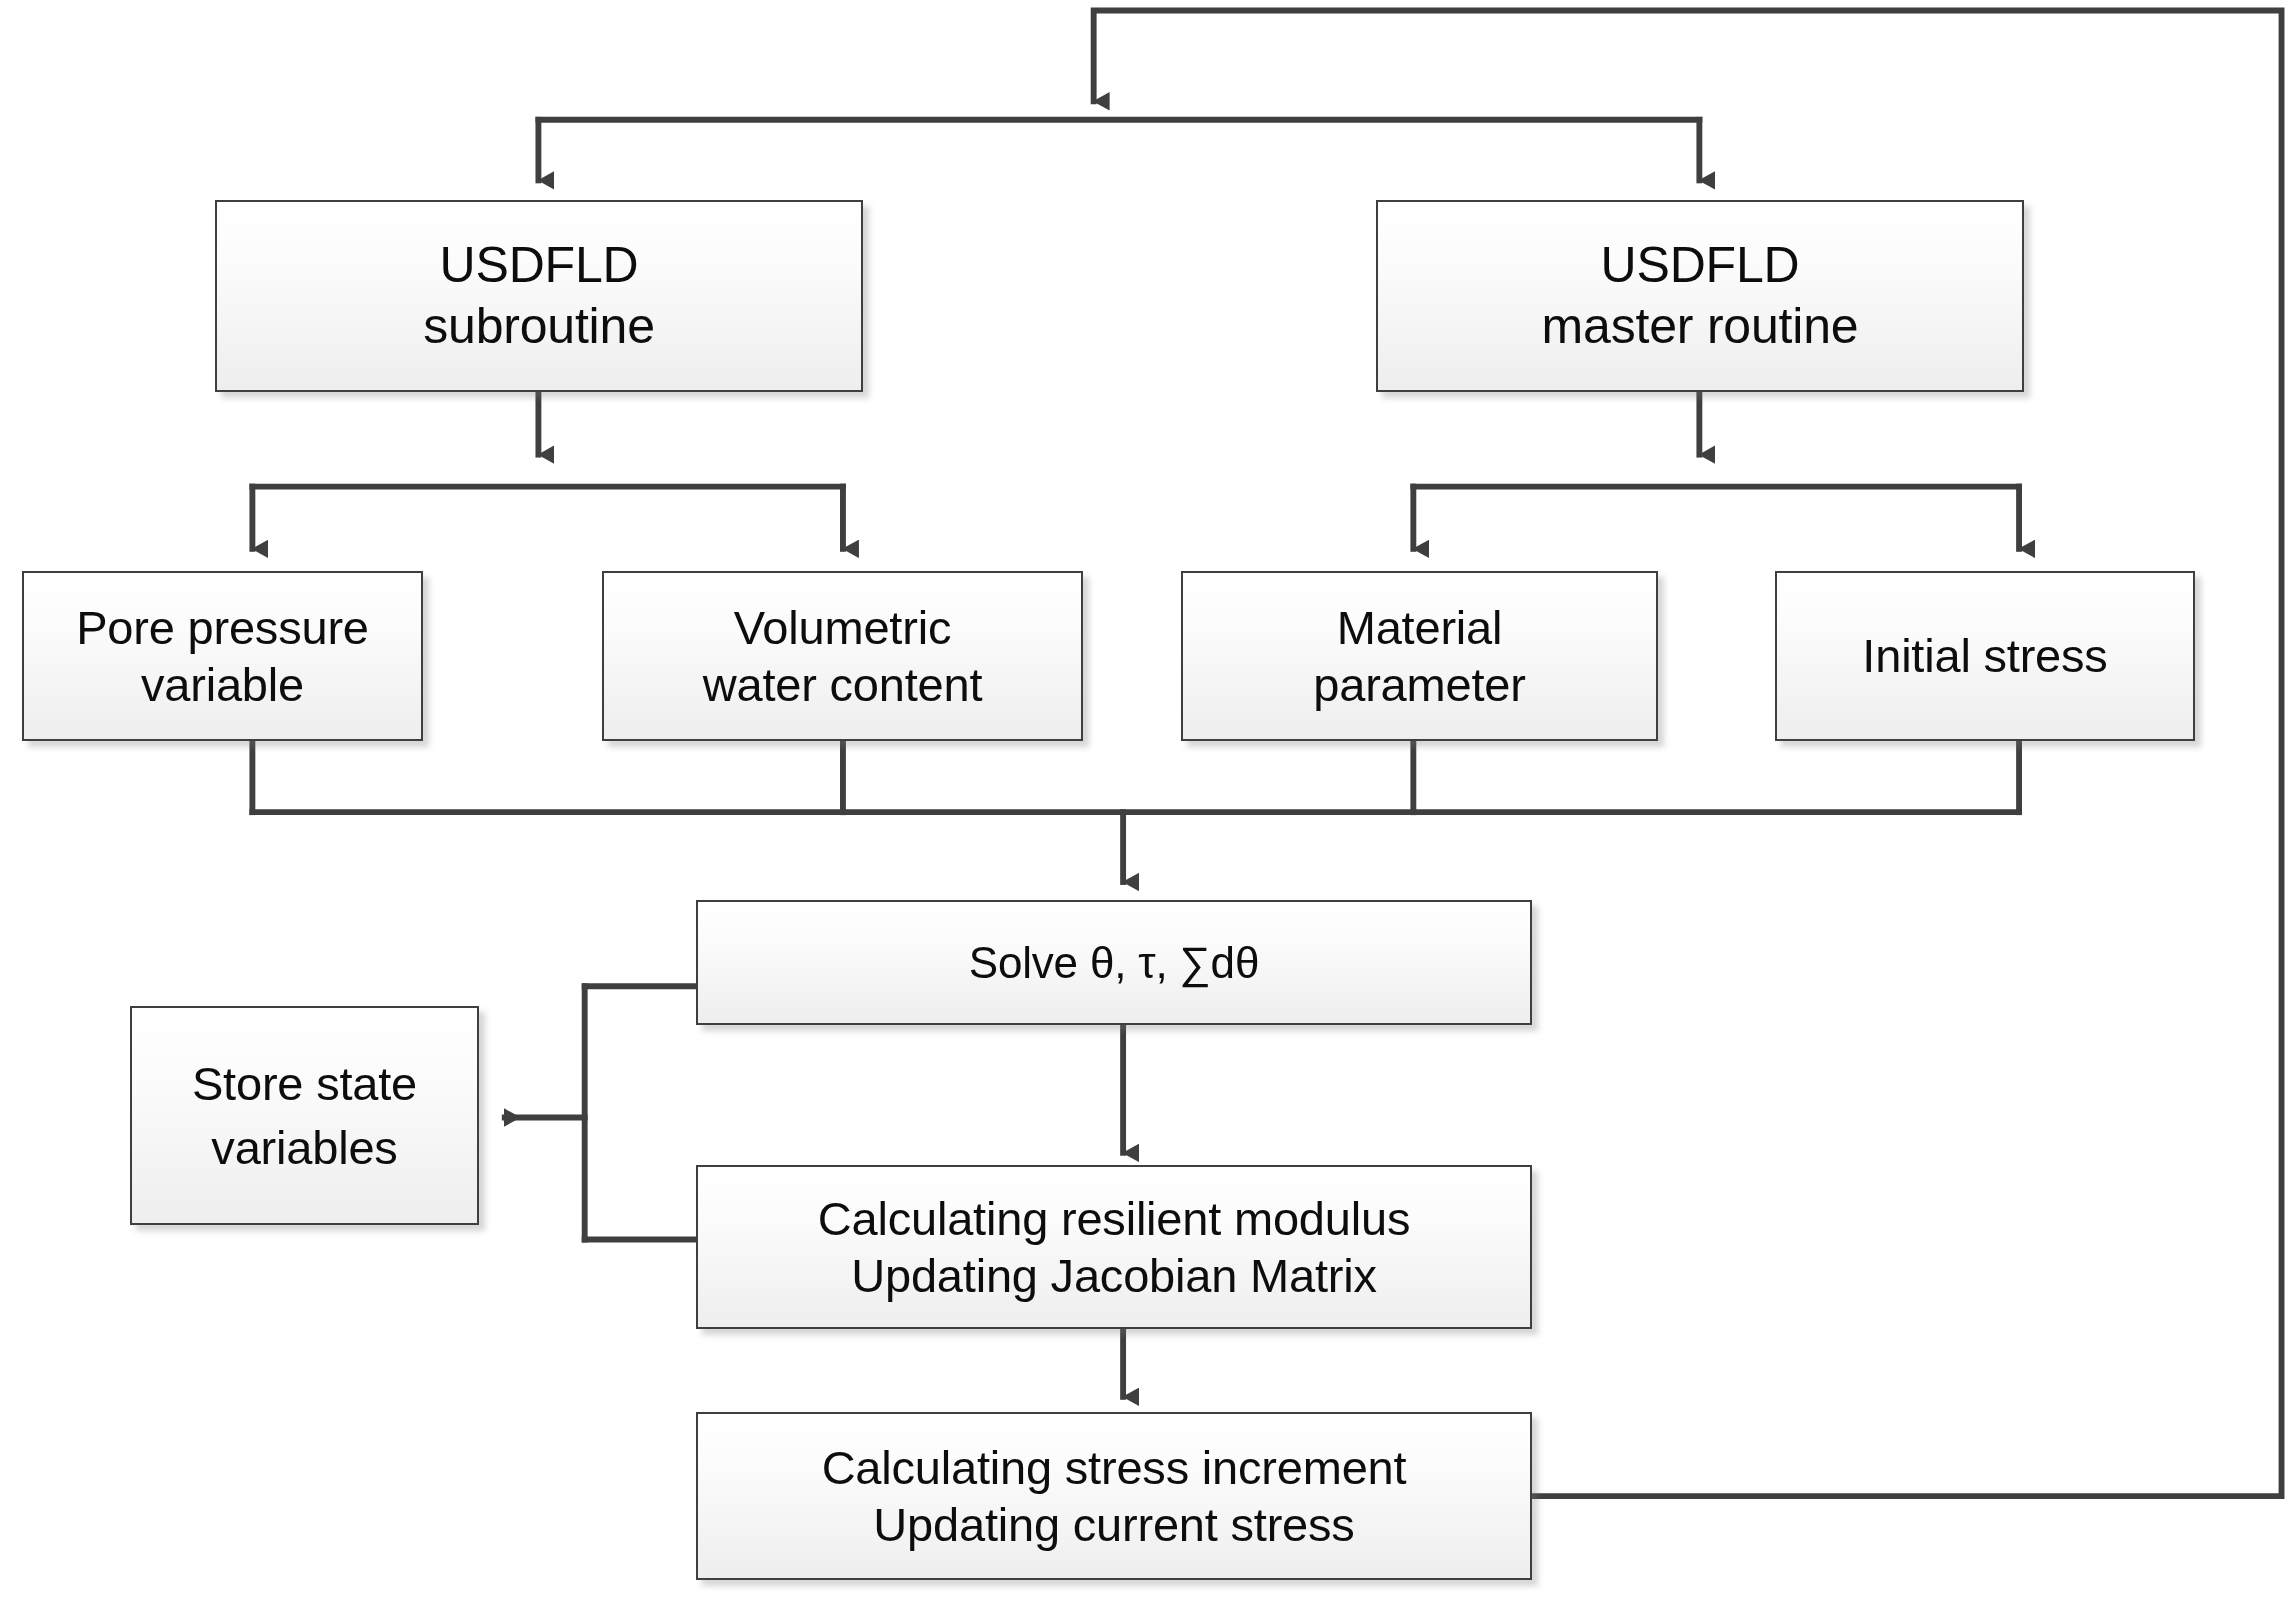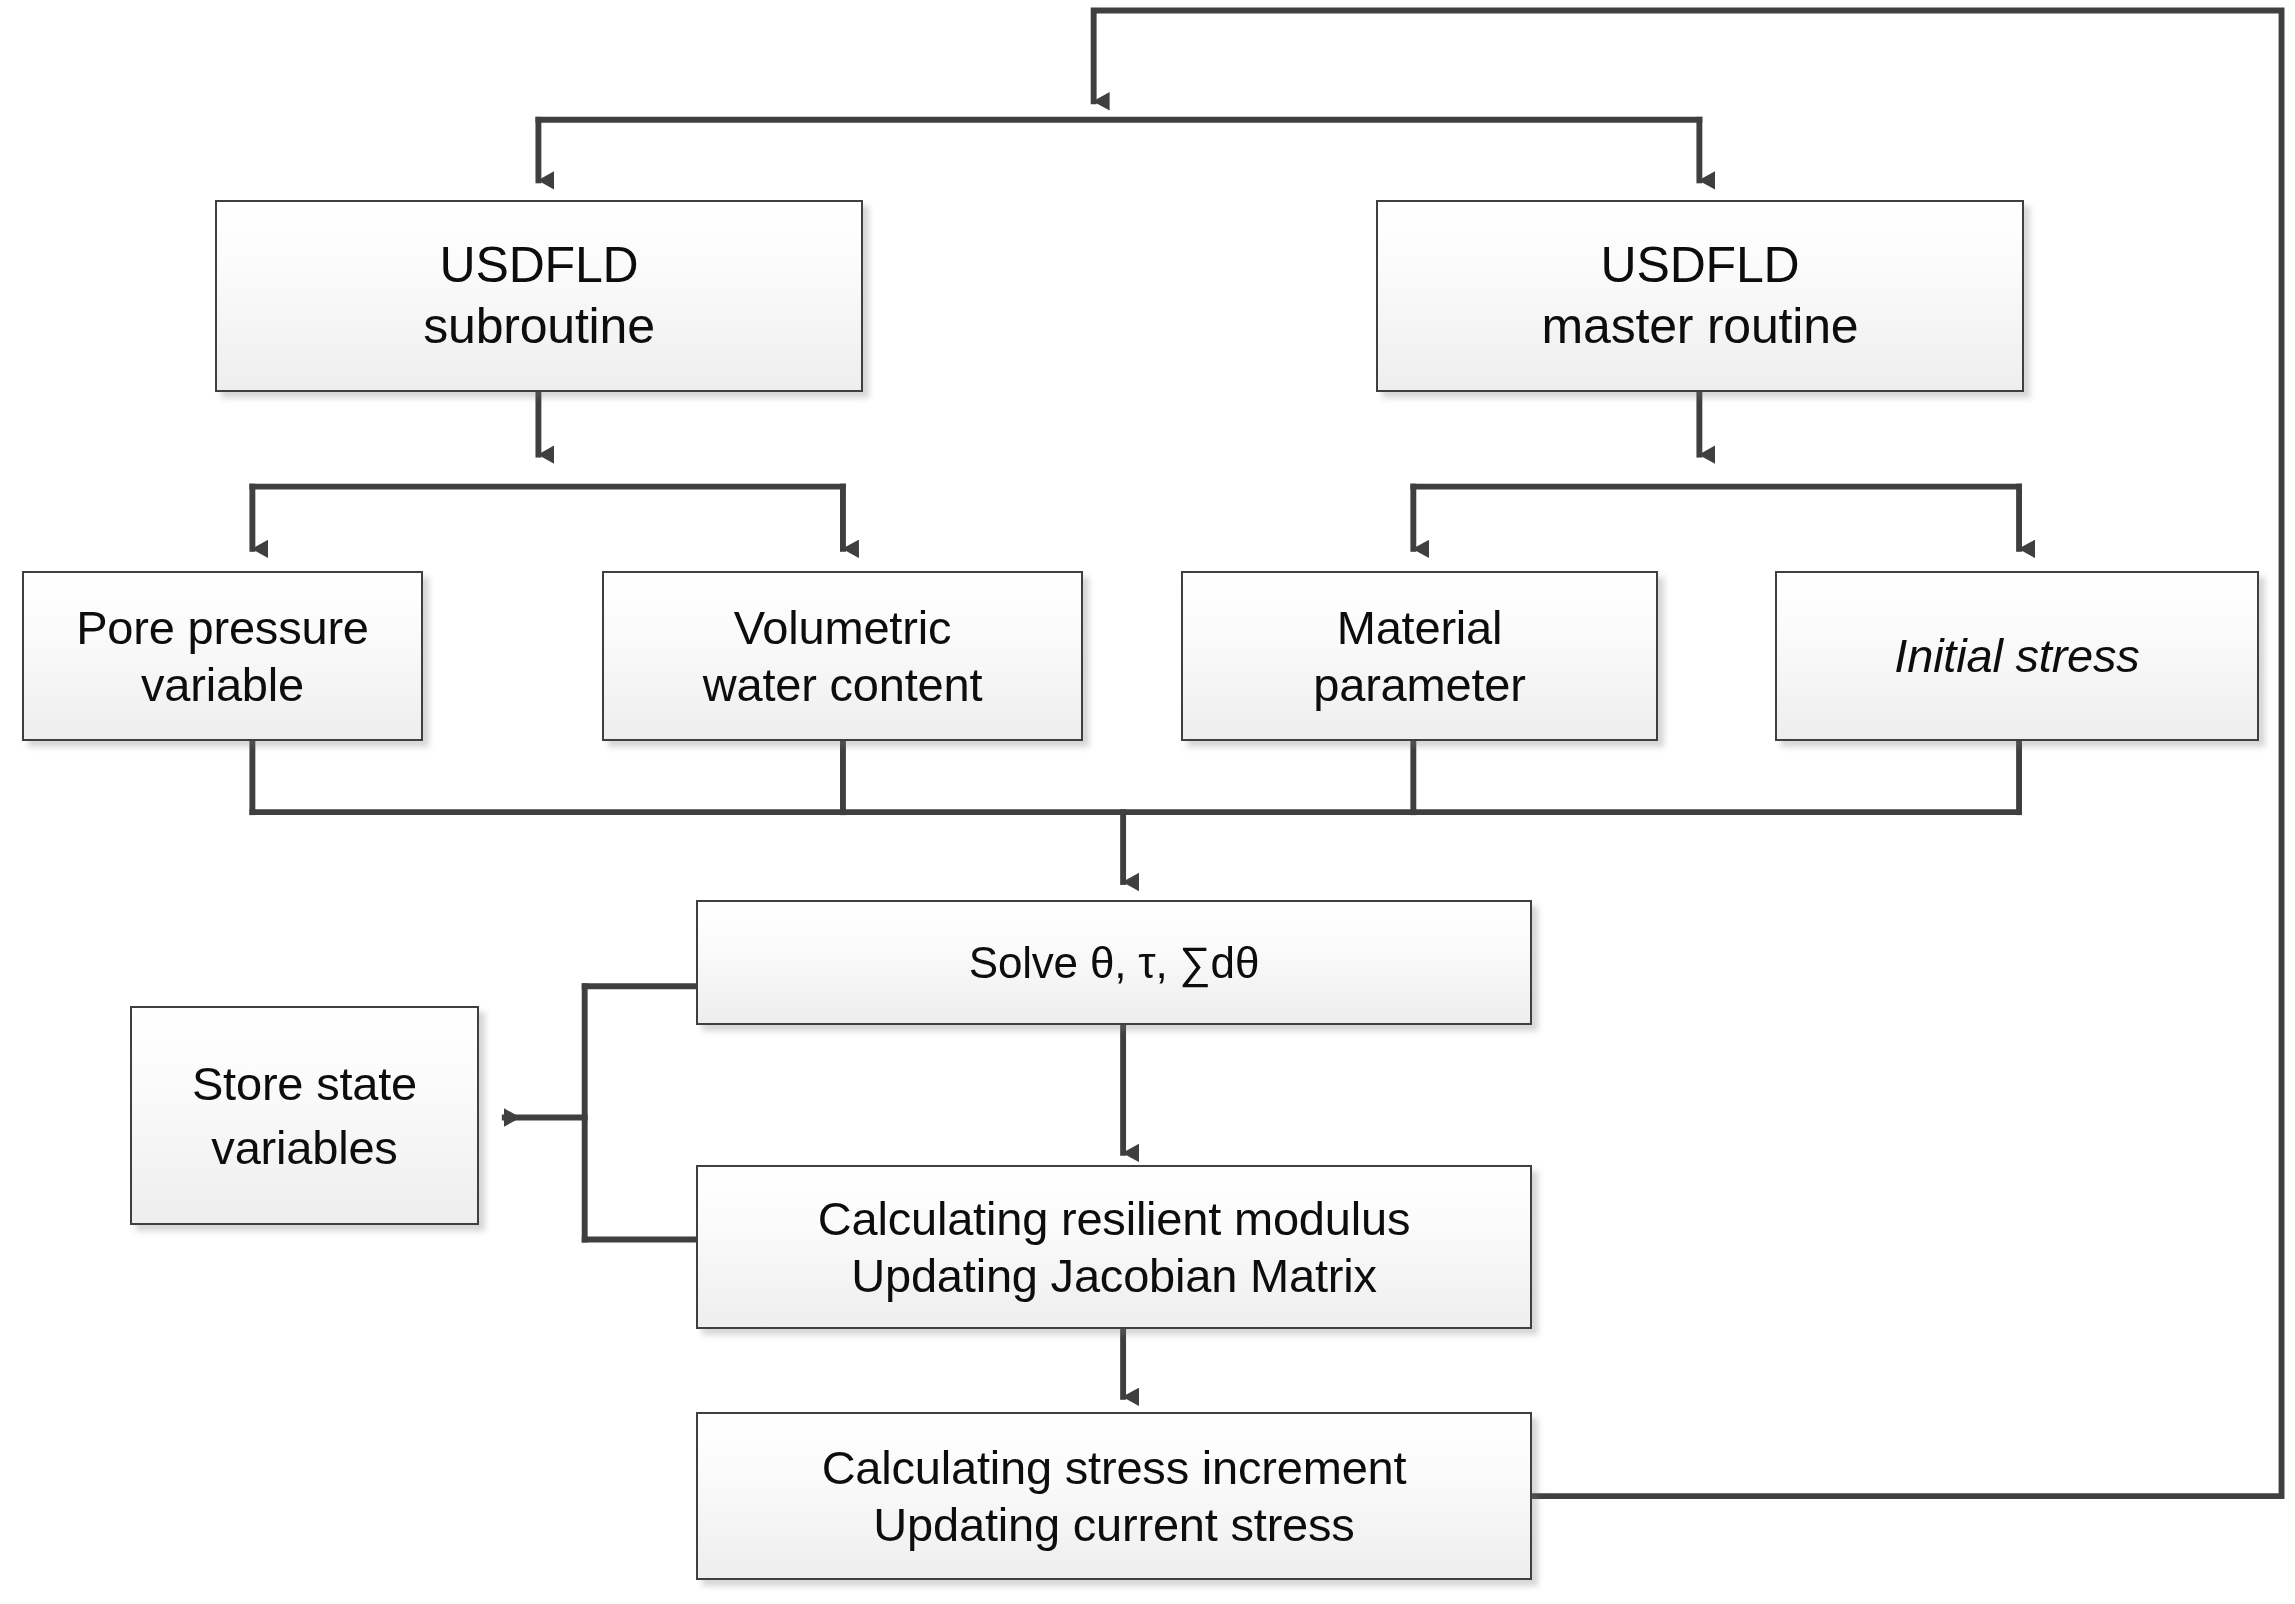--- a/index.html
+++ b/index.html
@@ -115,21 +115,21 @@
   <div class="node-box" style="left:602px; top:571px; width:481px; height:170px;">
     <span class="line fs-mid">Volumetric</span>
     <span class="line fs-mid">water content</span>
   </div>
 
   <div class="node-box" style="left:1181px; top:571px; width:477px; height:170px;">
     <span class="line fs-mid">Material</span>
     <span class="line fs-mid">parameter</span>
   </div>
 
-  <div class="node-box" style="left:1775px; top:571px; width:484px; height:170px;font-style:italic;">
+  <div class="node-box" style="left:1775px; top:571px; width:420px; height:170px;">
     <span class="line fs-mid">Initial stress</span>
   </div>
 
   <div class="node-box" style="left:696px; top:900px; width:836px; height:125px;">
     <span class="line fs-sym">Solve θ, τ,  ∑dθ</span>
   </div>
 
   <div class="node-box" style="left:130px; top:1006px; width:349px; height:219px;gap:6px;">
     <span class="line fs-mid">Store state</span>
     <span class="line fs-mid">variables</span>

